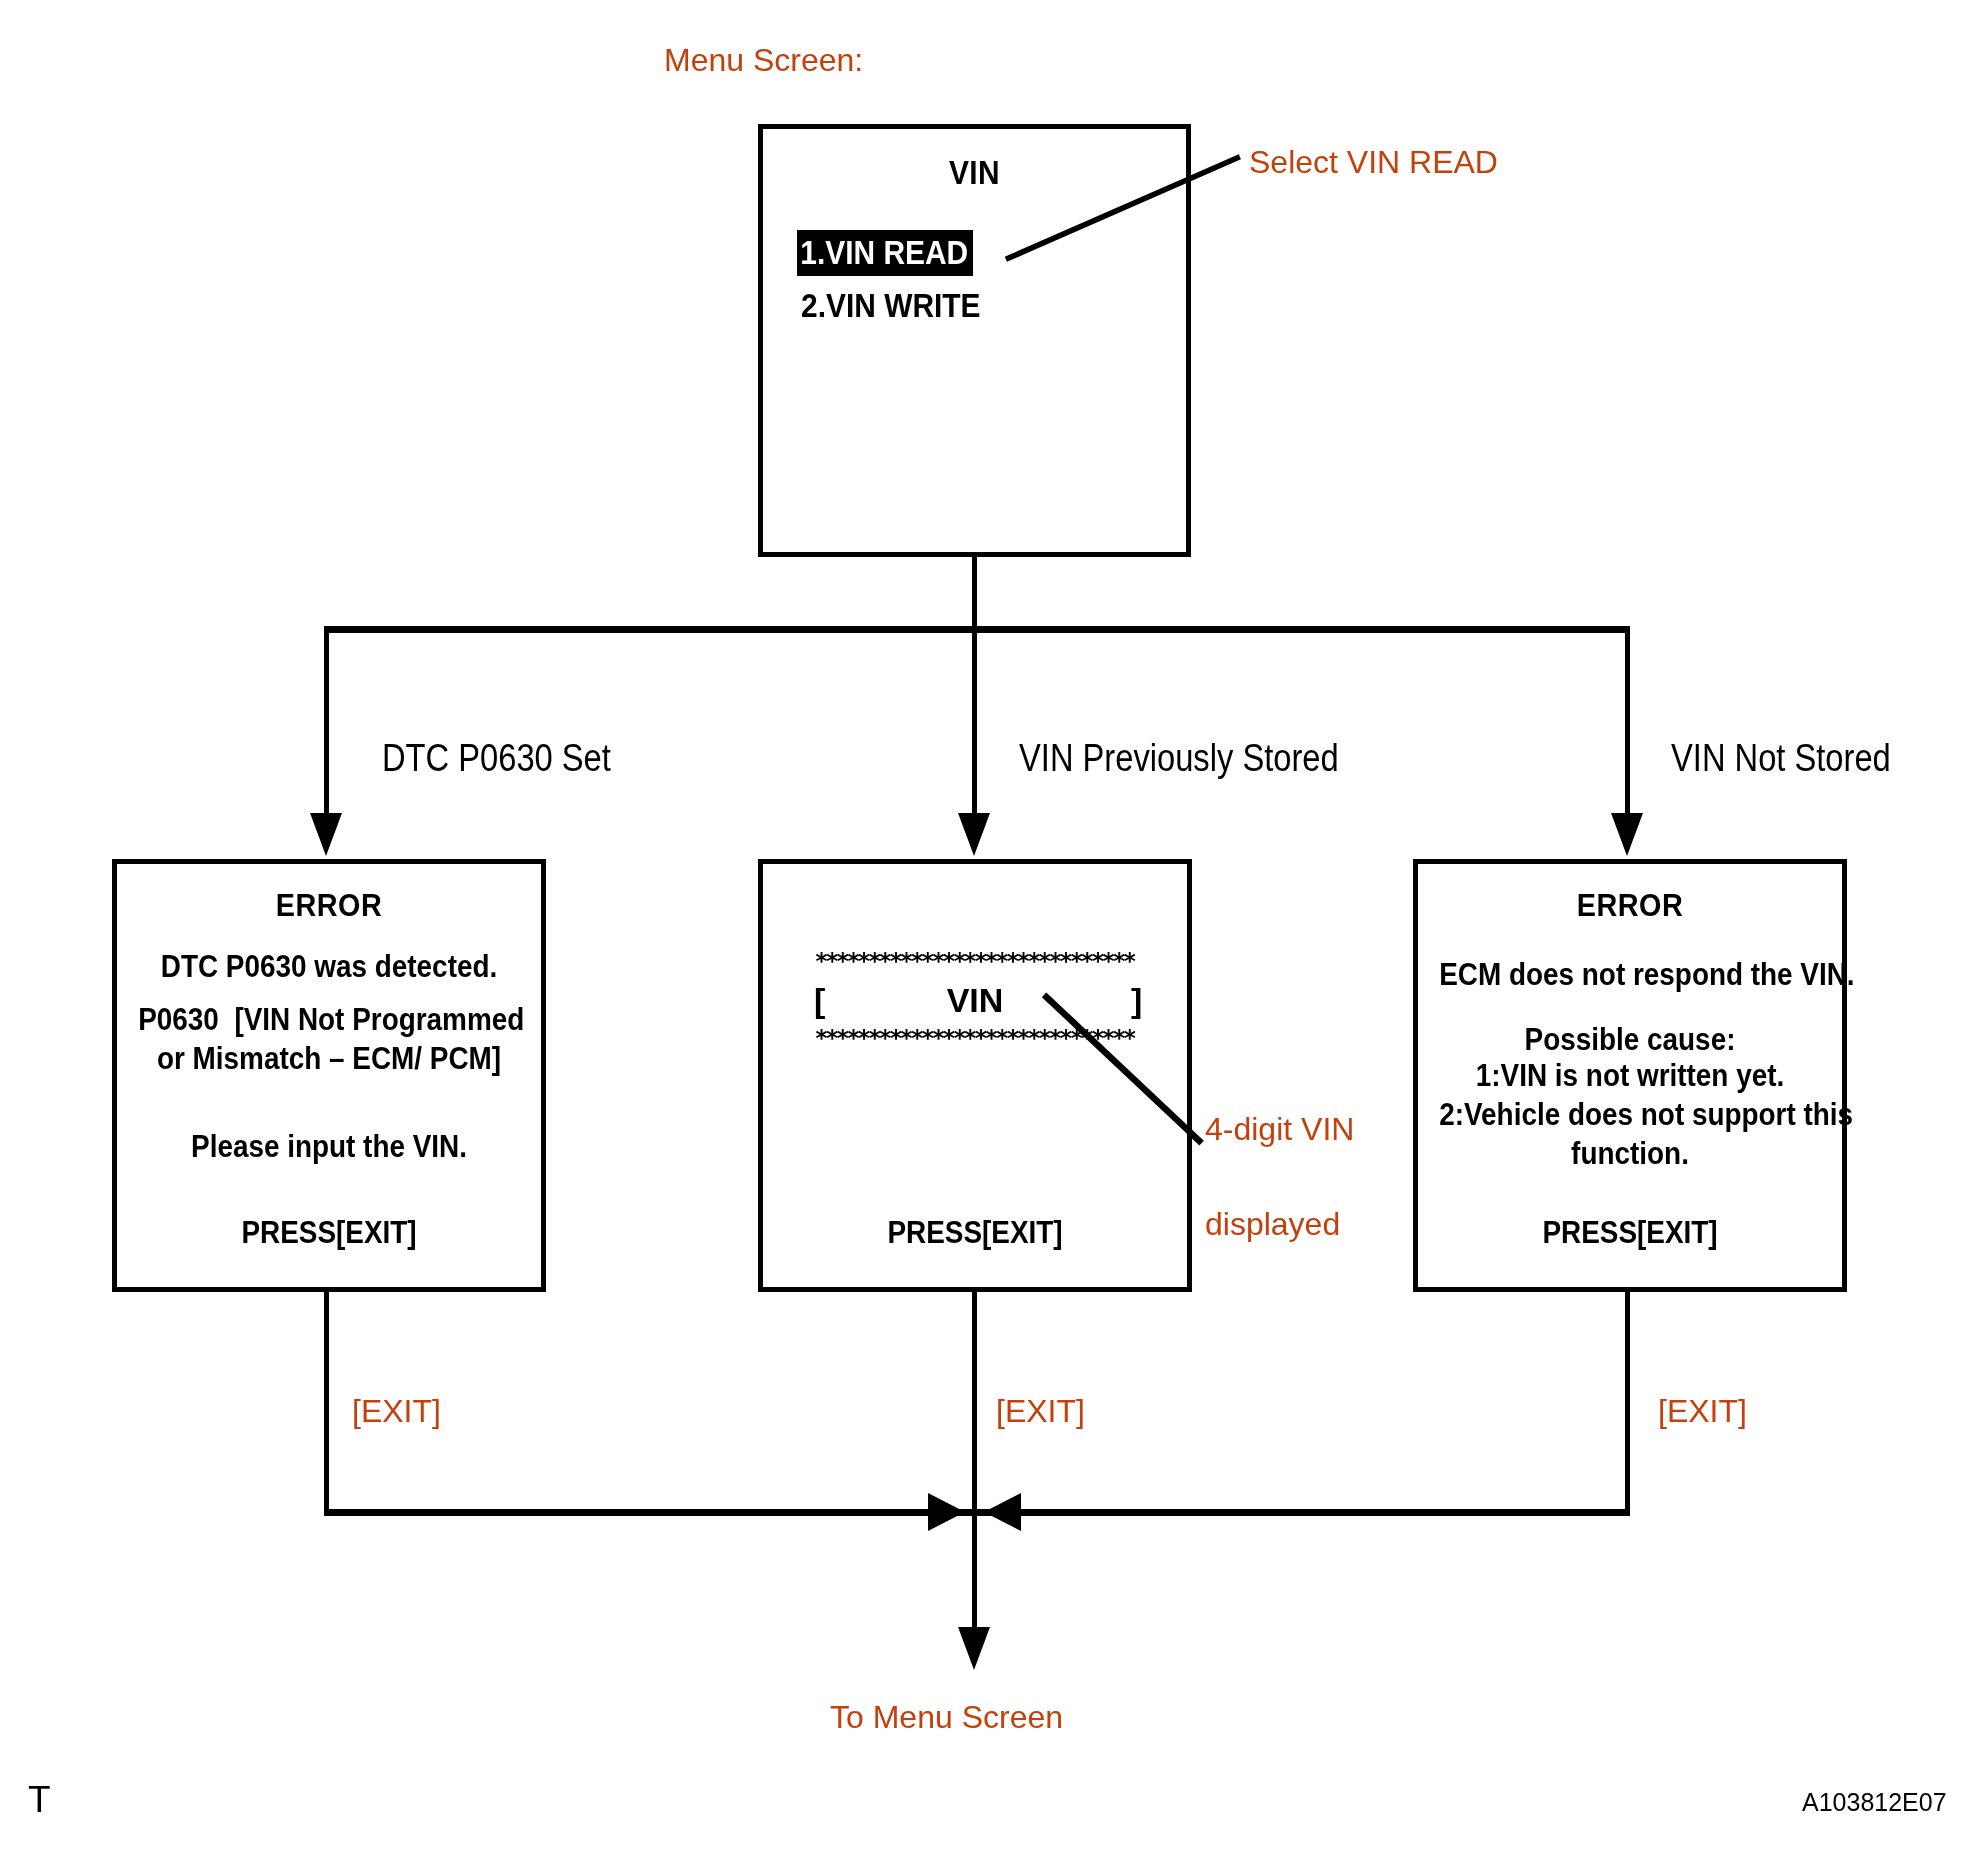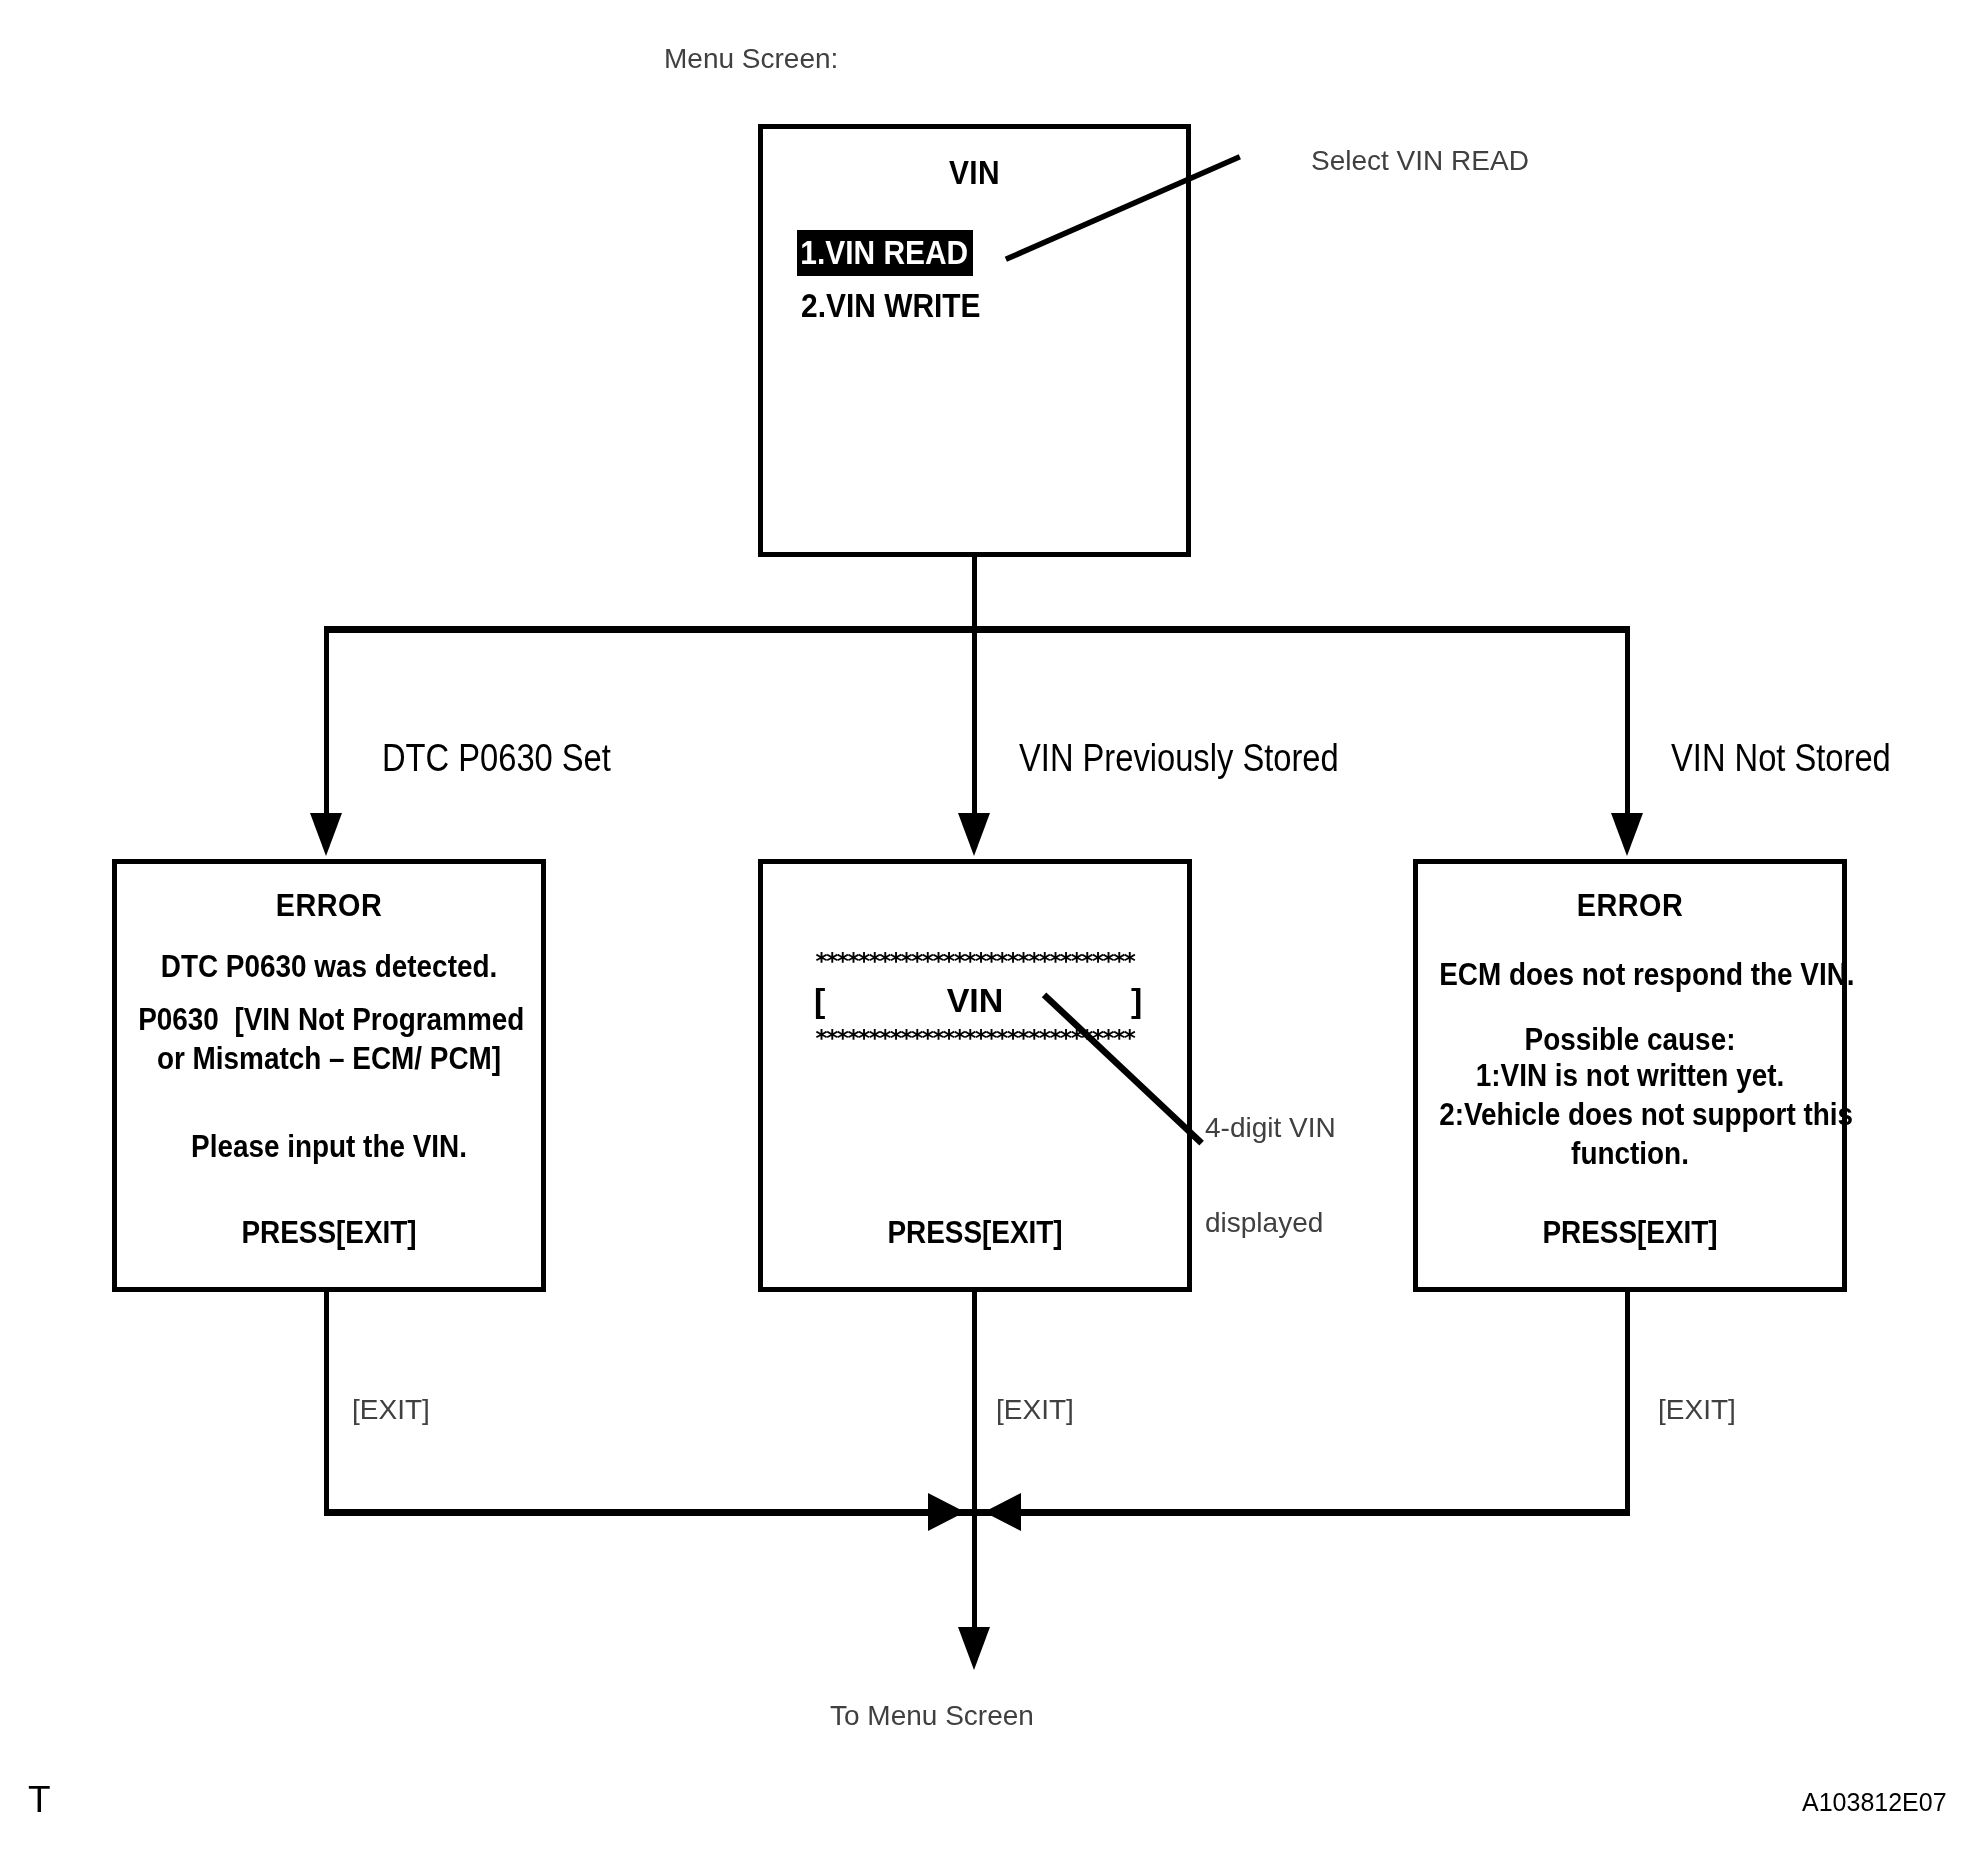--- a/index.html
+++ b/index.html
@@ -19,24 +19,24 @@
     overflow: hidden;
   }
 
   
   .abs { position: absolute; }
 
   
   .annot {
     font-family: "Liberation Sans", sans-serif;
     font-weight: 400;
-    font-size: 28px;
+    font-size: 32px;
     line-height: 1.18;
     white-space: pre;
-    color: #404040;
+    color: #c2410c;
   }
   .annot-narrow {
     font-family: "Liberation Sans", sans-serif;
     font-weight: 400;
     font-size: 38px;
     line-height: 1.18;
     white-space: pre;
     color: #000;
     transform: scaleX(0.86);
     transform-origin: left center;
@@ -166,21 +166,21 @@
     <div class="screen-text menu-title">VIN</div>
 
     <div class="screen-text menu-item selected" style="left:34px; top:101px;">1.VIN READ</div>
 
     <div class="screen-text menu-item" style="left:38px; top:157px;">2.VIN WRITE</div>
   </div>
 
   <svg class="leader" width="1980" height="1874" aria-hidden="true" viewBox="0 0 2124 2010">
     <line x1="1079" y1="278" x2="1330" y2="168" stroke="#000" stroke-width="6"></line>
   </svg>
-  <div class="abs annot" style="left:1311px; top:144px;">Select VIN READ</div>
+  <div class="abs annot" style="left:1249px; top:144px;">Select VIN READ</div>
 
   <div class="vline" style="left:972px; top:557px; height:73px;"></div>
 
   <div class="hline" style="left:324px; top:626px; width:1305px;"></div>
 
   <div class="vline" style="left:324px; top:626px; height:198px;"></div>
   <div class="arrow-down" style="left:310px; top:813px;"></div>
 
   <div class="vline" style="left:972px; top:626px; height:198px;"></div>
   <div class="arrow-down" style="left:958px; top:813px;"></div>

